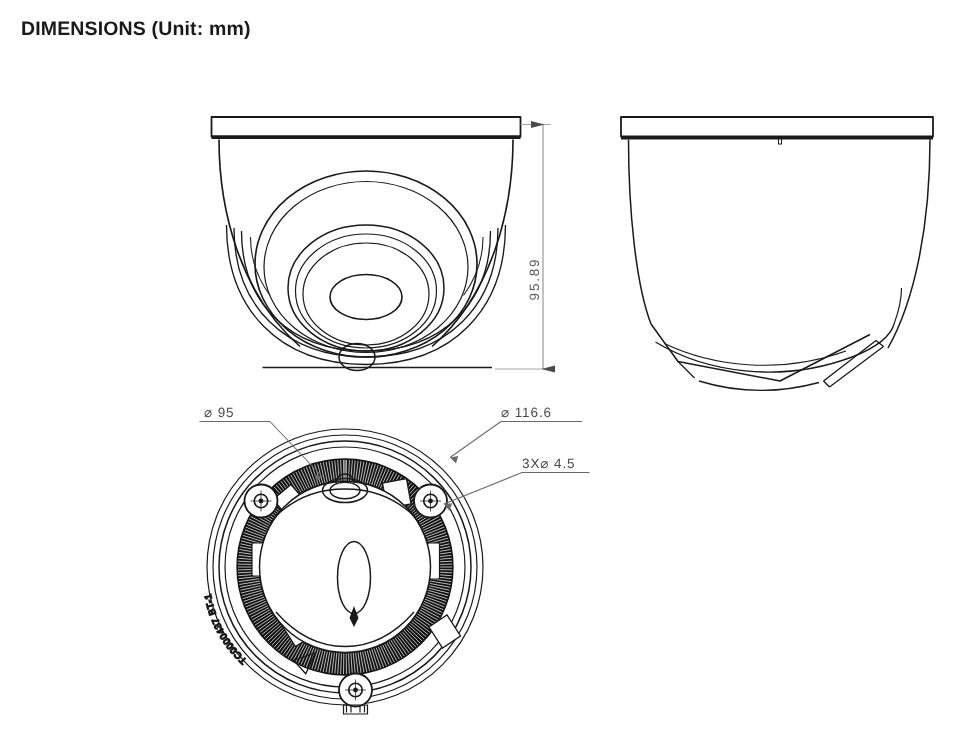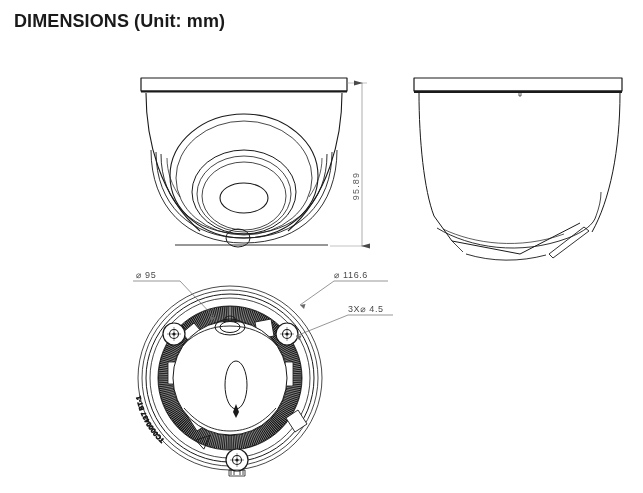--- a/index.html
+++ b/index.html
@@ -16,21 +16,21 @@
   }
   #page {
     position: absolute;
     inset: 0;
     background: #ffffff;
   }
   #title {
     position: absolute;
     left: 14px;
     top: 11px;
-    font-size: 18px;
+    font-size: 13px;
     font-weight: bold;
     color: #1a1a1a;
     letter-spacing: 0.1px;
     white-space: nowrap;
   }
   #drawing {
     position: absolute;
     left: 0;
     top: 0;
   }

